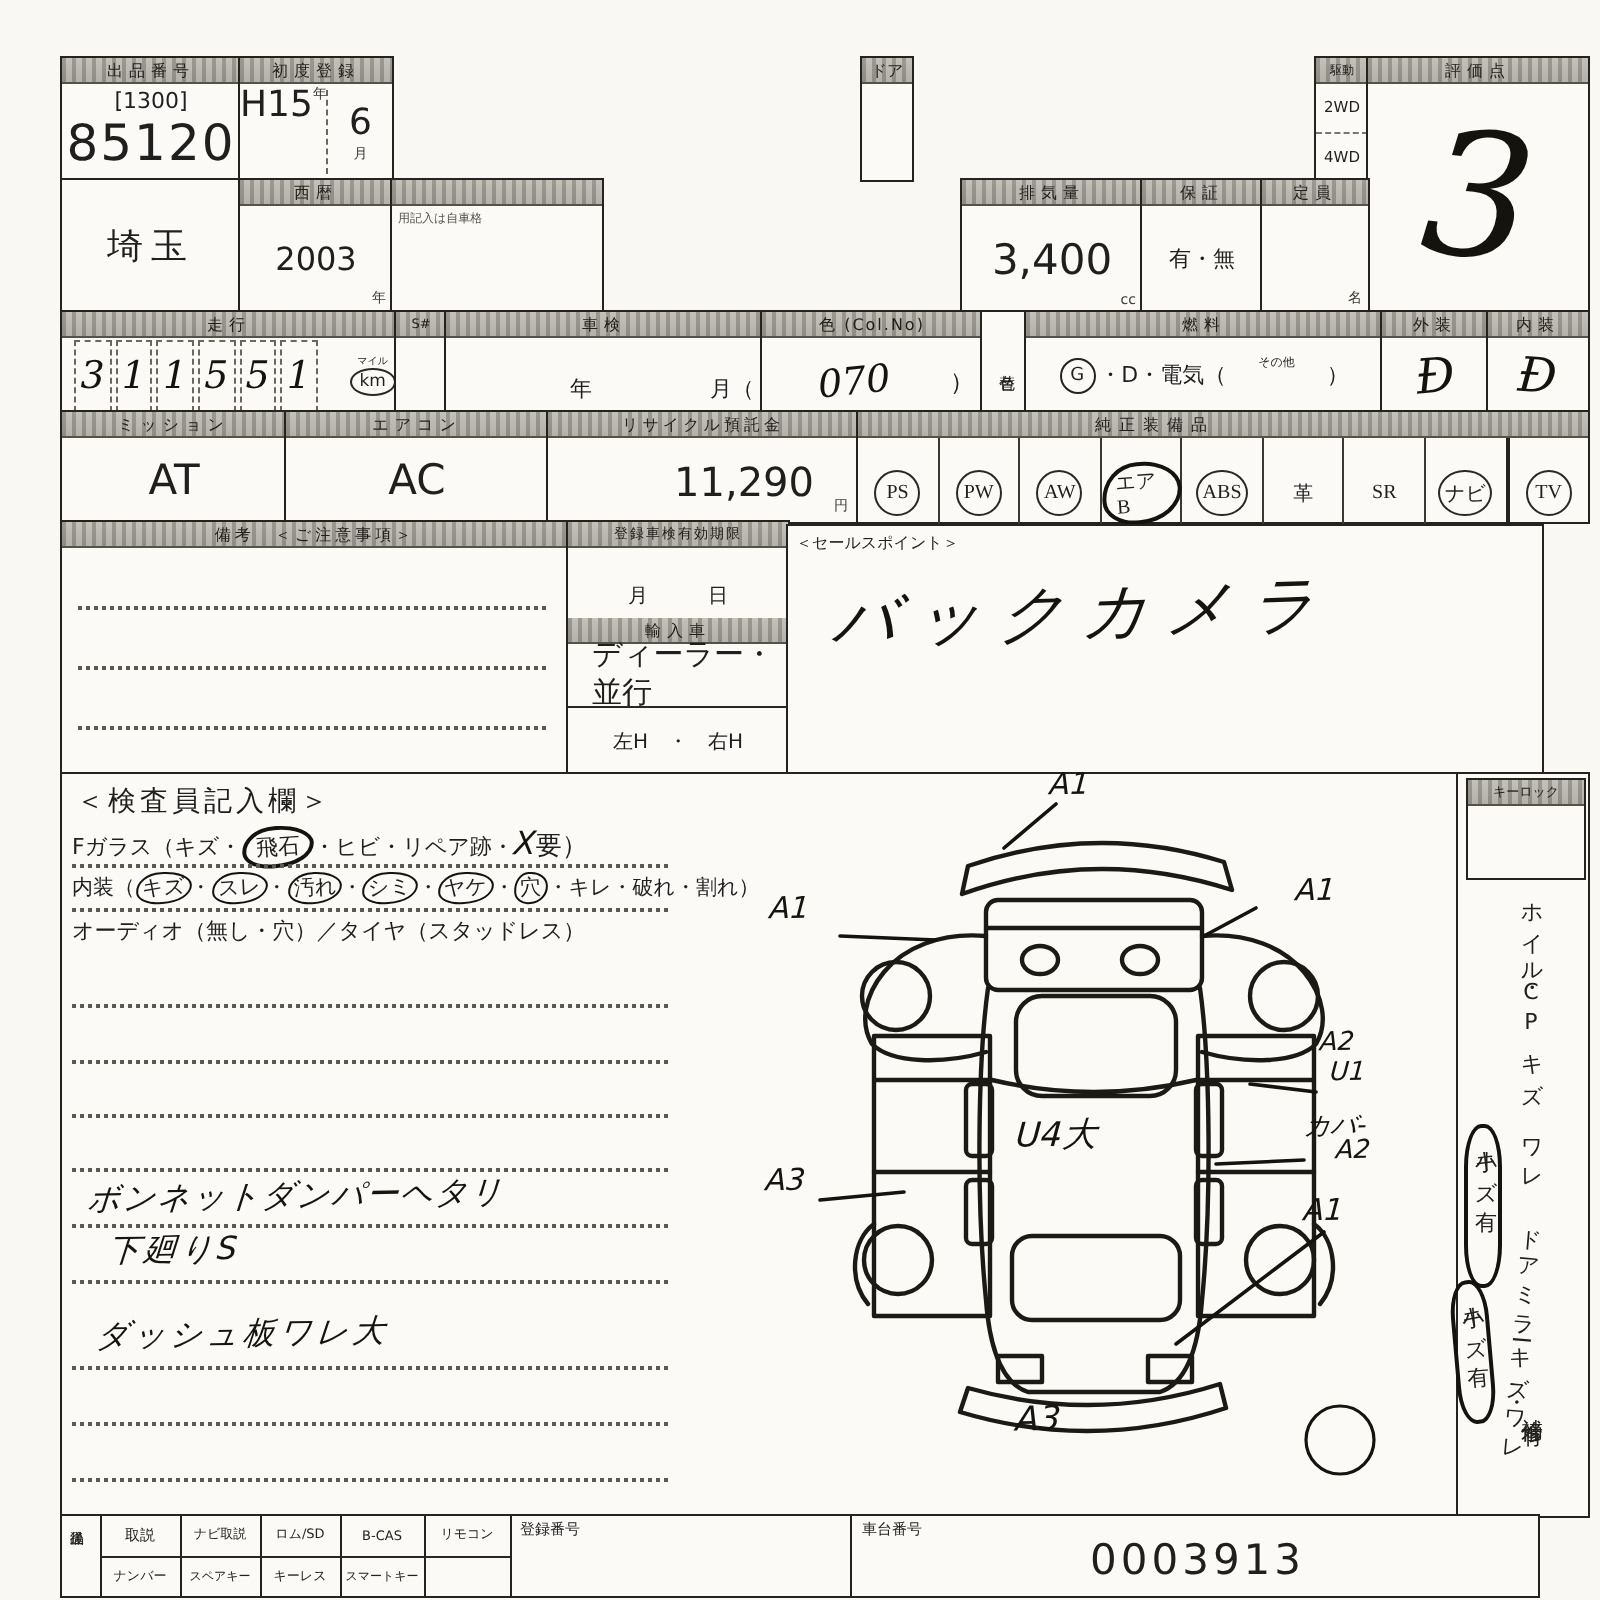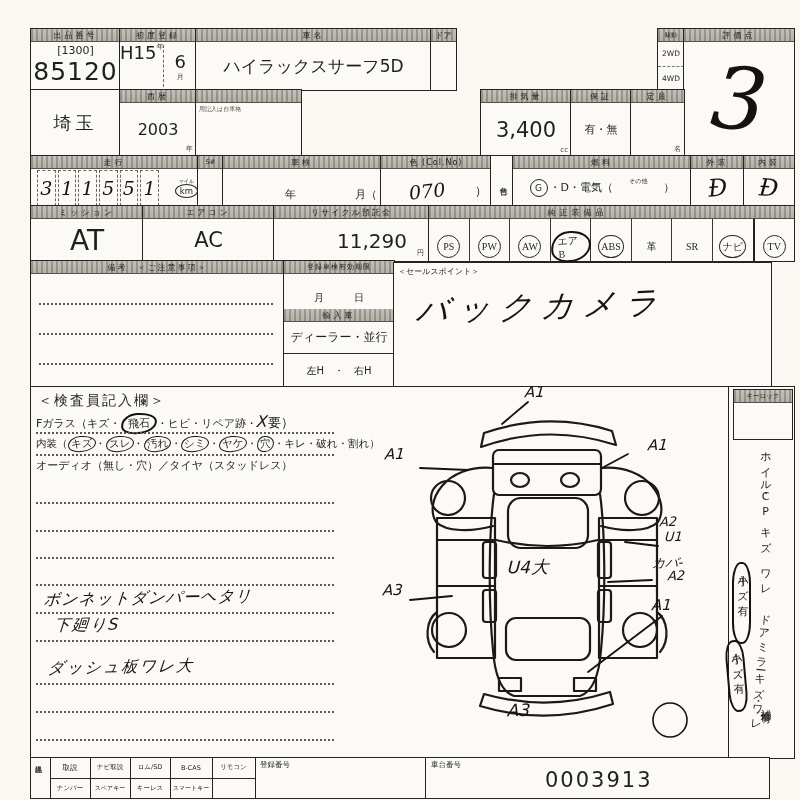--- a/index.html
+++ b/index.html
@@ -60,24 +60,20 @@
         <span class="tiny">年</span>
       </div>
       <div style="width:0;border-left:1.5px dashed #6a675e;margin:3px 0"></div>
       <div style="flex:1;display:flex;flex-direction:column;align-items:center;justify-content:center">
         <span style="font-size:18px">6</span>
         <span class="tiny">月</span>
       </div>
     </div>
   </div>
 
-  <div class="cell" style="left:195px;top:28px;width:237px;height:63px">
-    <div class="hband">車名</div>
-    <div class="body ctr" style="font-size:17px">ハイラックスサーフ5D</div>
-  </div>
 
   <div class="cell" style="left:430px;top:28px;width:27px;height:63px">
     <div class="hband" style="letter-spacing:0">ドア</div>
     <div class="body"></div>
   </div>
 
 
   <div class="cell" style="left:657px;top:28px;width:28px;height:63px">
     <div class="hband" style="font-size:6px;letter-spacing:0">駆動</div>
     <div class="body" style="display:flex;flex-direction:column">
@@ -186,21 +182,21 @@
 
   <div class="cell" style="left:743px;top:155px;width:52px;height:52px">
     <div class="hband">内装</div>
     <div class="body ctr">
       <span class="hwserif" style="font-size:24px;transform:rotate(4deg)">Ð</span>
     </div>
   </div>
 
   <div class="cell" style="left:30px;top:205px;width:114px;height:57px">
     <div class="hband">ミッション</div>
-    <div class="body ctr" style="font-size:28px">AT</div>
+    <div class="body ctr" style="font-size:21px">AT</div>
   </div>
 
   <div class="cell" style="left:142px;top:205px;width:133px;height:57px">
     <div class="hband">エアコン</div>
     <div class="body ctr" style="font-size:21px">AC</div>
   </div>
 
   <div class="cell" style="left:273px;top:205px;width:157px;height:57px">
     <div class="hband" style="letter-spacing:2px">リサイクル預託金</div>
     <div class="body">
@@ -251,21 +247,21 @@
     <div class="dl" style="left:8px;top:102px;width:234px"></div>
   </div>
 
   <div class="cell" style="left:283px;top:260px;width:112px;height:128px">
     <div class="hband" style="font-size:7px;letter-spacing:1px">登録車検有効期限</div>
     <div style="position:absolute;left:0;right:0;top:30px;display:flex;justify-content:space-evenly;font-size:10px">
       <span>月</span>
       <span>日</span>
     </div>
     <div class="hband" style="top:48px;height:13px">輸入車</div>
-    <div class="ctr" style="position:absolute;left:0;right:0;top:64px;height:24px;font-size:12px">ディーラー・並行</div>
+    <div class="ctr" style="position:absolute;left:12px;right:0;top:64px;height:24px;font-size:15px">ディーラー・並行</div>
     <div class="sol" style="left:0;top:92px;width:112px"></div>
     <div class="ctr" style="position:absolute;left:0;right:0;top:96px;height:28px;font-size:10px">左H　・　右H</div>
   </div>
 
   <div class="cell" style="left:393px;top:262px;width:379px;height:126px">
     <span style="position:absolute;left:4px;top:3px;font-size:8px">＜セールスポイント＞</span>
     <span class="hw" style="position:absolute;left:22px;top:22px;font-size:32px;letter-spacing:9px;transform:rotate(-2deg) skewX(-6deg)">バックカメラ</span>
   </div>
 
   <div class="cell" style="left:30px;top:386px;width:765px;height:373px"></div>

